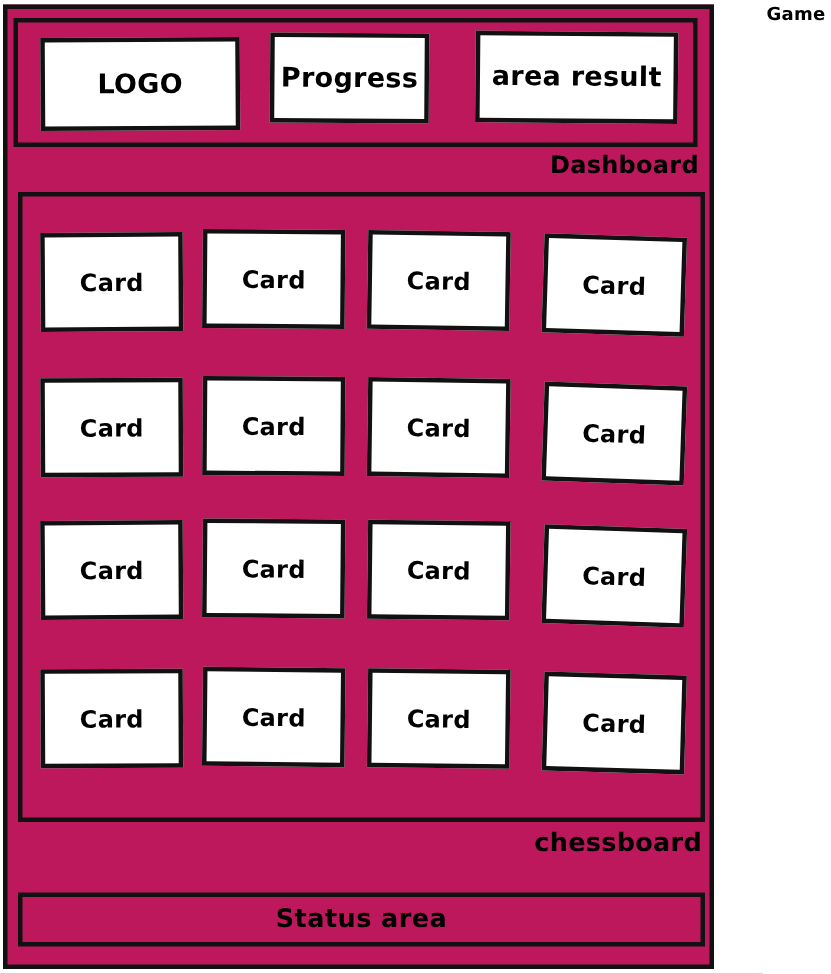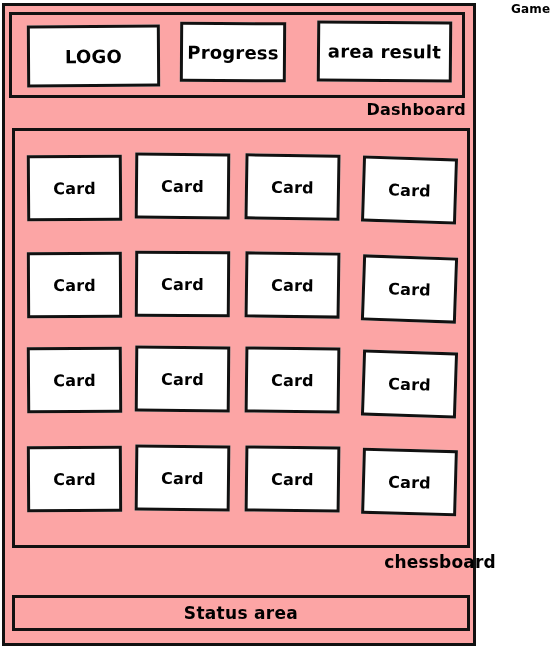--- a/index.html
+++ b/index.html
@@ -15,21 +15,21 @@
     overflow: hidden;
     font-family: "DejaVu Sans", sans-serif;
     color: #000000;
     -webkit-font-smoothing: none;
   }
 
   
   .wbox {
     position: absolute;
     box-sizing: border-box;
-    background: #fca5a5;
+    background: #be185d;
     border: 3px solid #111111;
   }
 
   
   #game-frame {
     left: 2px;
     top: 3px;
     width: 474px;
     height: 643px;
     border-width: 3px;
@@ -114,21 +114,20 @@
     height: 420px;
     border-width: 3px;
   }
 
   #chessboard-label {
     left: 0;
     top: 552px;
     width: 468px;
     text-align: right;
     font-size: 17px;
-    margin-left: 28px;
   }
 
   .card {
     position: absolute;
     box-sizing: border-box;
     background: #ffffff;
     border: 3px solid #111111;
     display: flex;
     align-items: center;
     justify-content: center;

